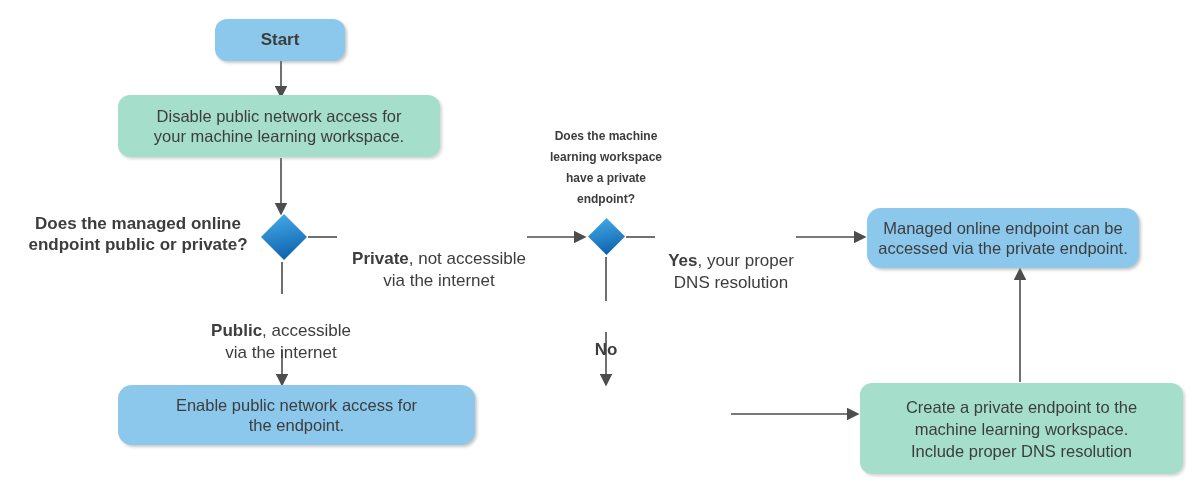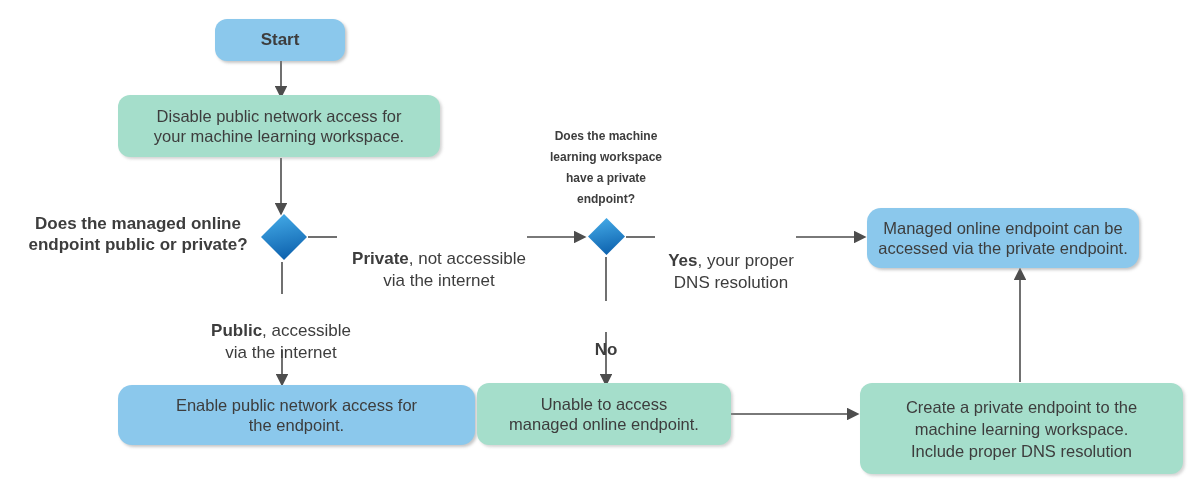--- a/index.html
+++ b/index.html
@@ -88,20 +88,18 @@
   <div class="edge-label align-center" style="left:581px;top:317px;width:50px;">
     <b>No</b><span></span>
   </div>
 
   <div class="node box-blue" style="left:867px;top:208px;width:272px;height:60px;">Managed online endpoint can be
 accessed via the private endpoint.</div>
 
   <div class="node box-blue" style="left:118px;top:385px;width:357px;height:60px;">Enable public network access for
 the endpoint.</div>
 
-  <div class="node box-green" style="left:477px;top:383px;width:254px;height:62px;">Unable to access
-managed online endpoint.</div>
 
   <div class="node box-green create-box" style="left:860px;top:383px;width:323px;height:91px;">Create a private endpoint to the
 machine learning workspace.
 Include proper DNS resolution</div>
 
 </div>
 
 </body></html>

